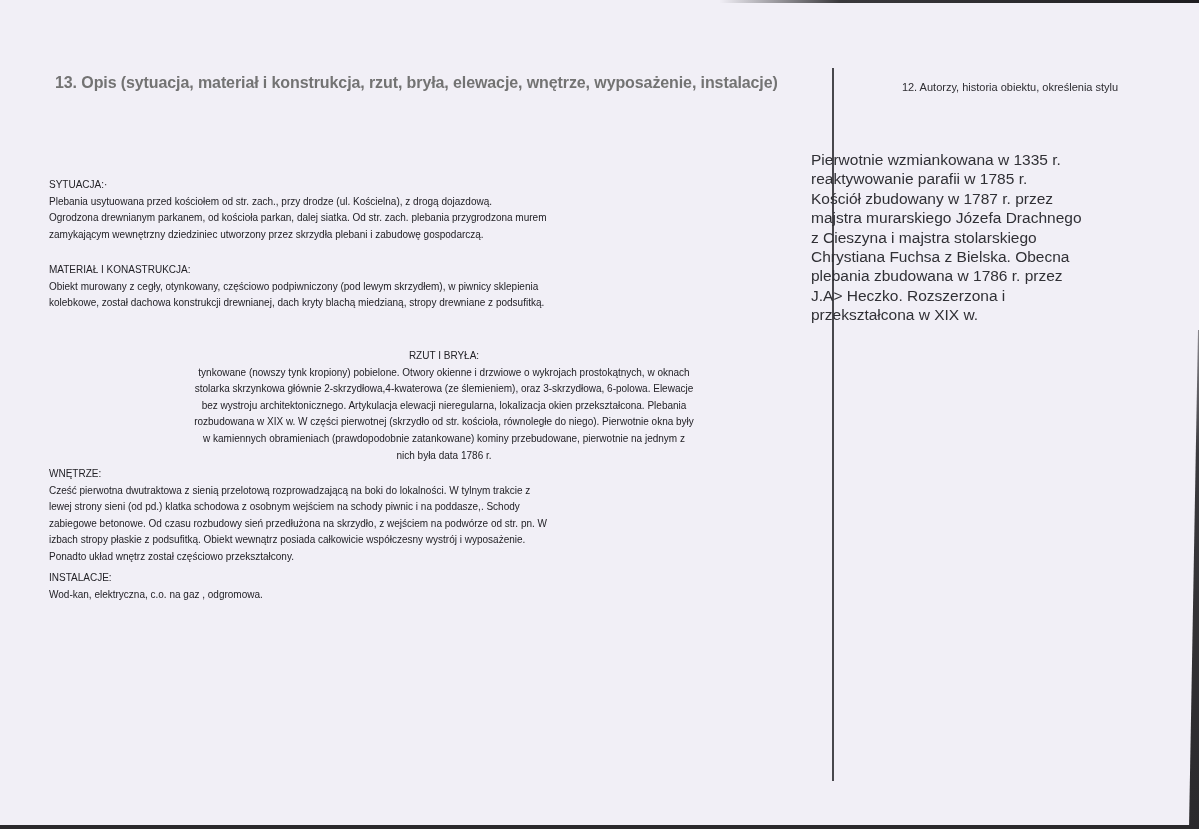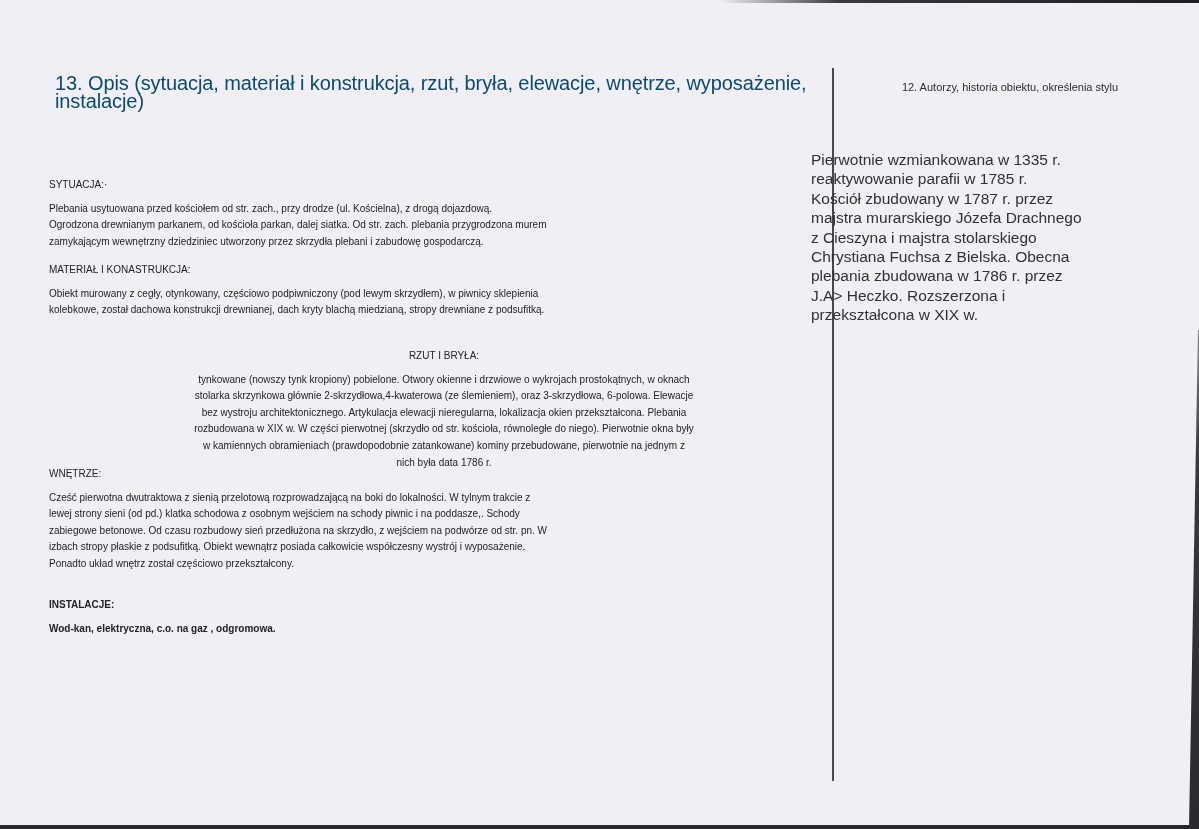--- a/index.html
+++ b/index.html
@@ -49,51 +49,51 @@
       width: 775px;
     }
     .right-column {
       position: absolute;
       left: 845px;
       top: 80px;
       width: 330px;
       text-align: center;
     }
     .section-header-left {
-      font-size: 20px;
+      font-size: 16px;
       line-height: 18px;
-      color: #0c4a6e;
+      color: #737373;
       letter-spacing: -0.1px;
+      font-weight: bold;
     }
     .section-header-right {
       font-size: 11px;
       line-height: 14px;
       color: #2e2d32;
     }
     .body-block {
       position: absolute;
       left: 49px;
       width: 790px;
       font-size: 10px;
       line-height: 16.6px;
       color: #232227;
     }
     .body-block .heading {
       display: block;
     }
     .body-block .para {
       display: block;
       white-space: pre-line;
-      margin-top: 7px;
     }
     #block-sytuacja { top: 177px; }
     #block-material { top: 262px; }
     #block-rzut { top: 348px; text-align: center; }
     #block-wnetrze { top: 466px; }
-    #block-instalacje { top: 597px; font-weight: bold; }
+    #block-instalacje { top: 570px; }
     .history-text {
       position: absolute;
       left: 811px;
       top: 150px;
       width: 330px;
       font-size: 15.5px;
       line-height: 19.4px;
       color: #303035;
       white-space: pre-line;
     }

